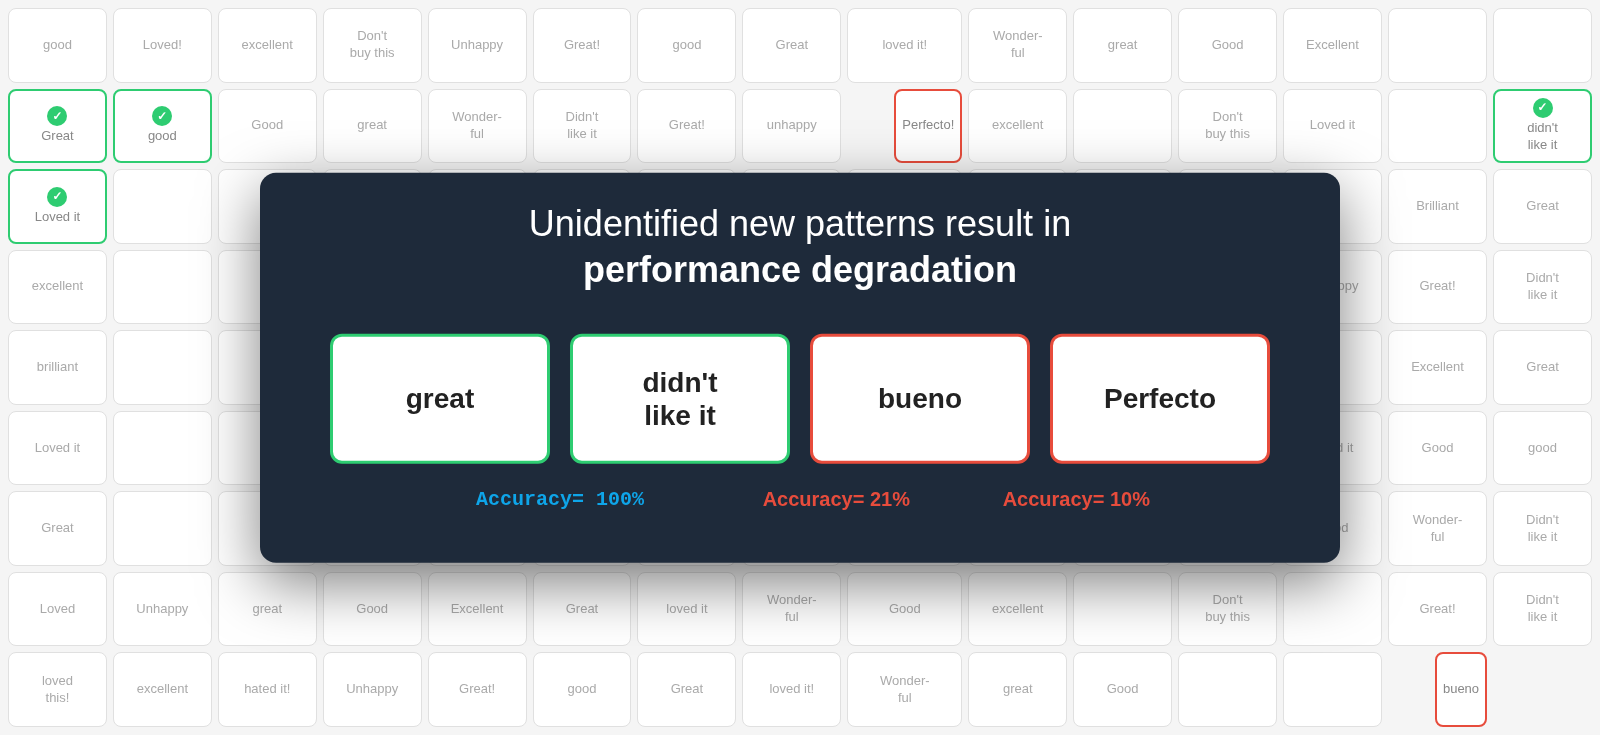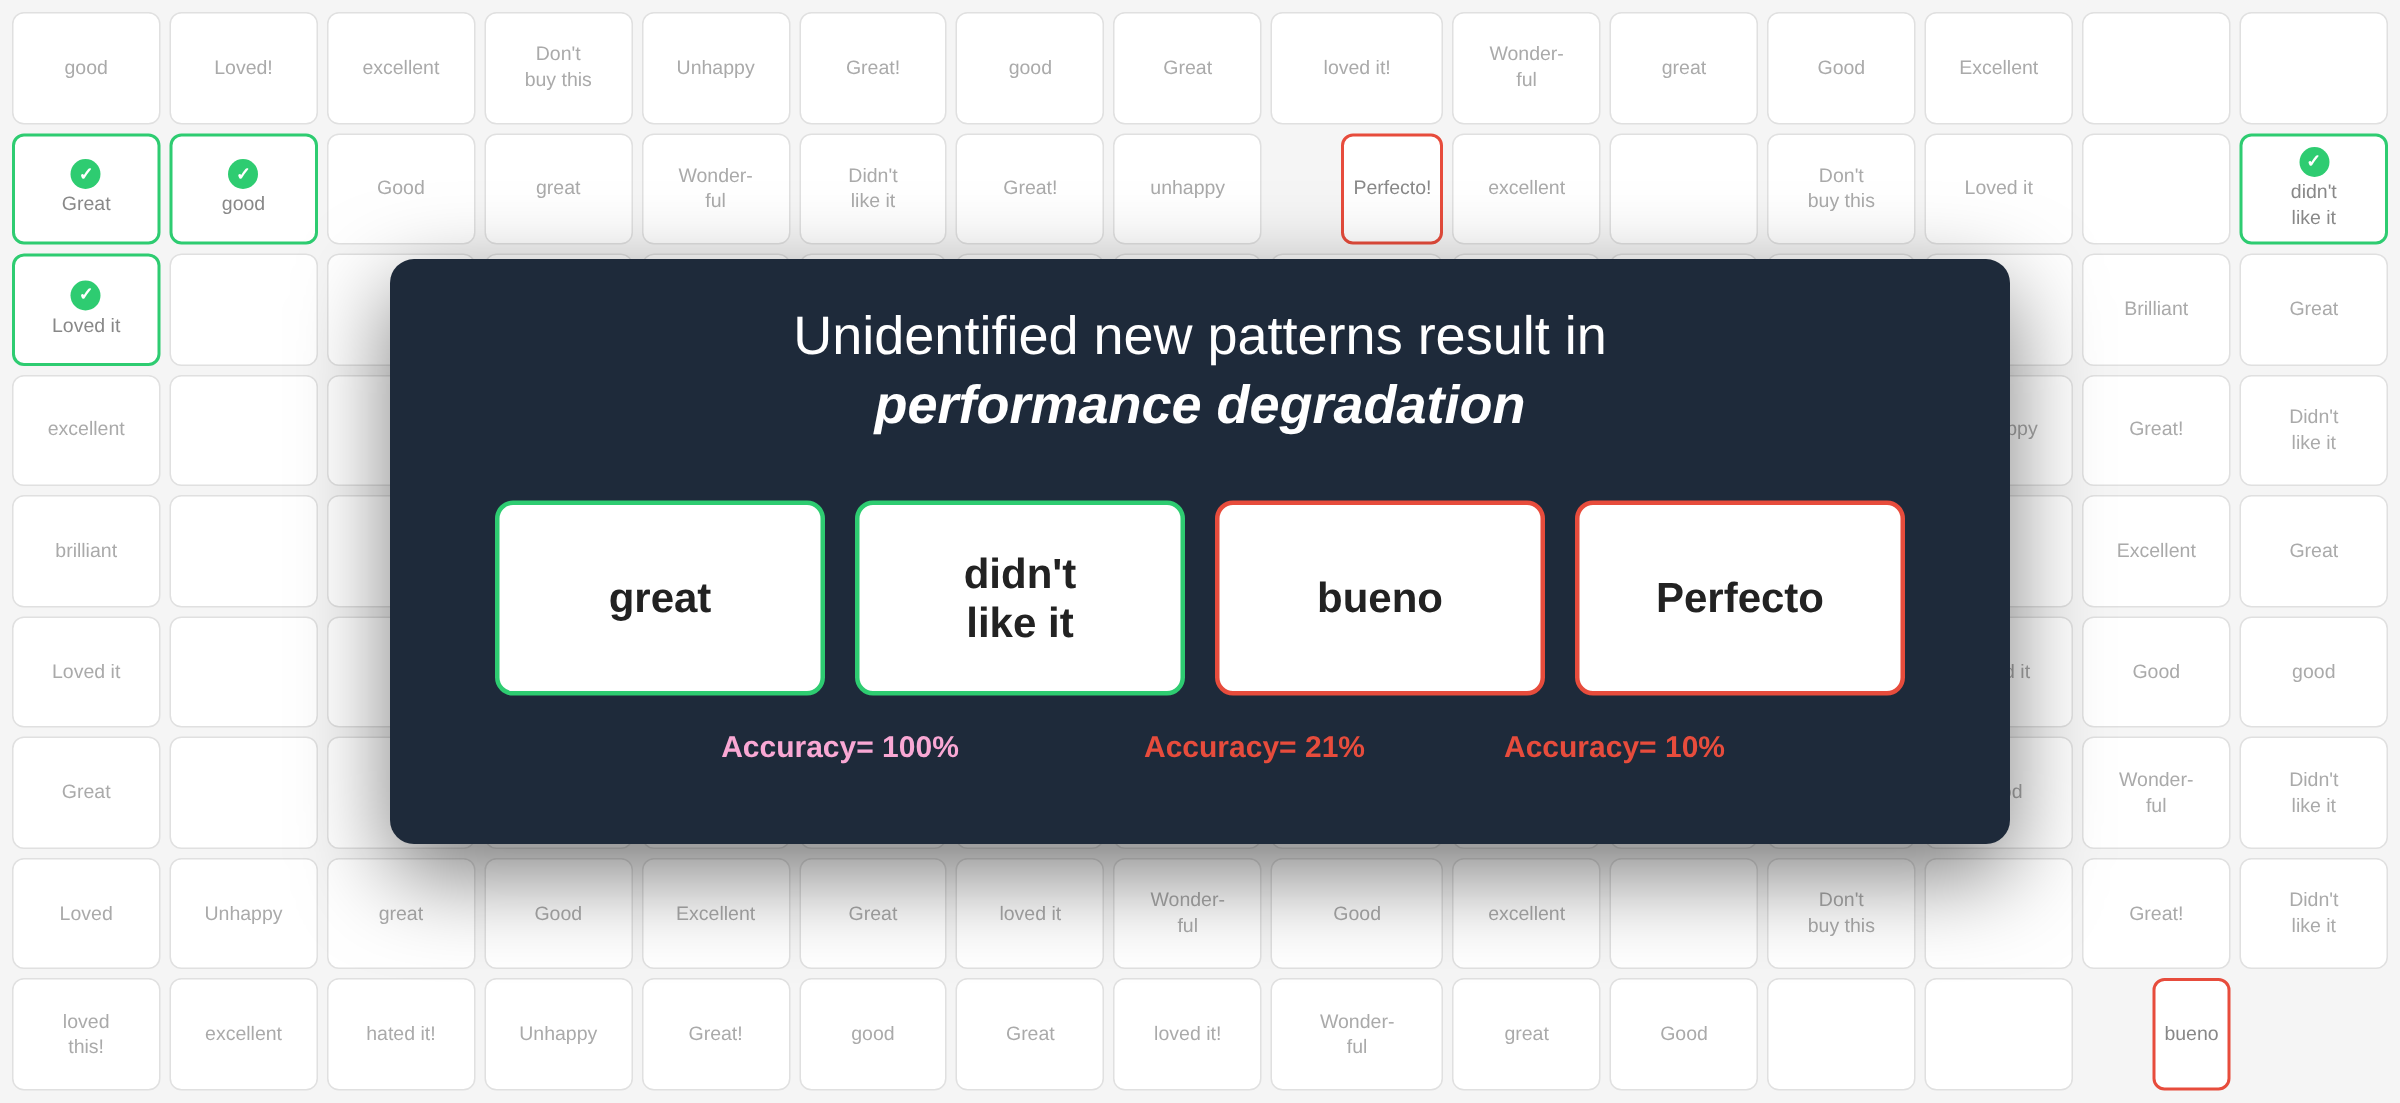--- a/index.html
+++ b/index.html
@@ -89,21 +89,20 @@
       color: white;
       font-size: 36px;
       font-weight: 400;
       text-align: center;
       line-height: 1.3;
       margin-bottom: 40px;
     }
 
     .modal-title strong {
       font-weight: 700;
-      font-style: italic;
     }
 
     .cards-row {
       display: flex;
       gap: 20px;
       justify-content: center;
       margin-bottom: 24px;
     }
 
     .pattern-card {
@@ -136,21 +135,22 @@
     }
 
     .accuracy-label {
       width: 220px;
       text-align: center;
       font-size: 20px;
       font-weight: 700;
     }
 
     .accuracy-label.green {
-      color: #f9a8d4;
+      color: #0ea5e9;
+      font-family: Liberation Mono, monospace;
     }
 
     .accuracy-label.red {
       color: #e74c3c;
       text-align: right;
     }
   </style>
 </head>
 <body>
 

